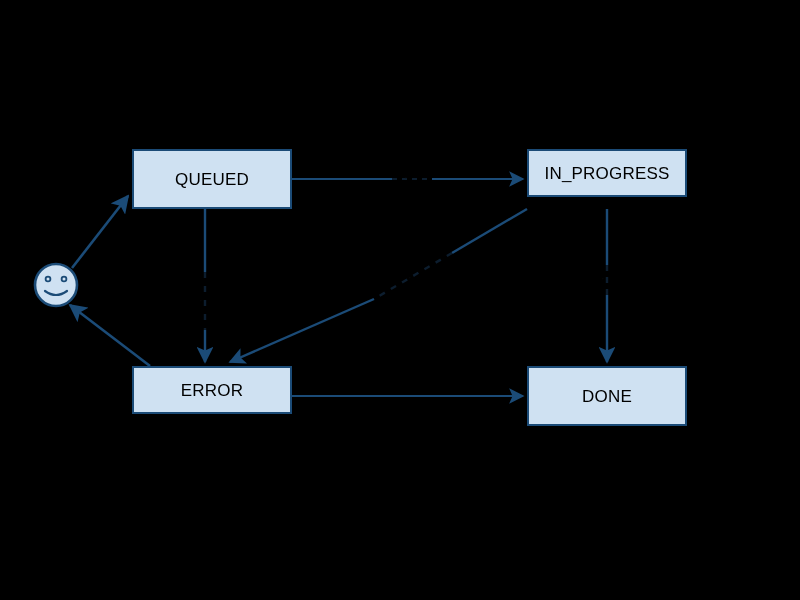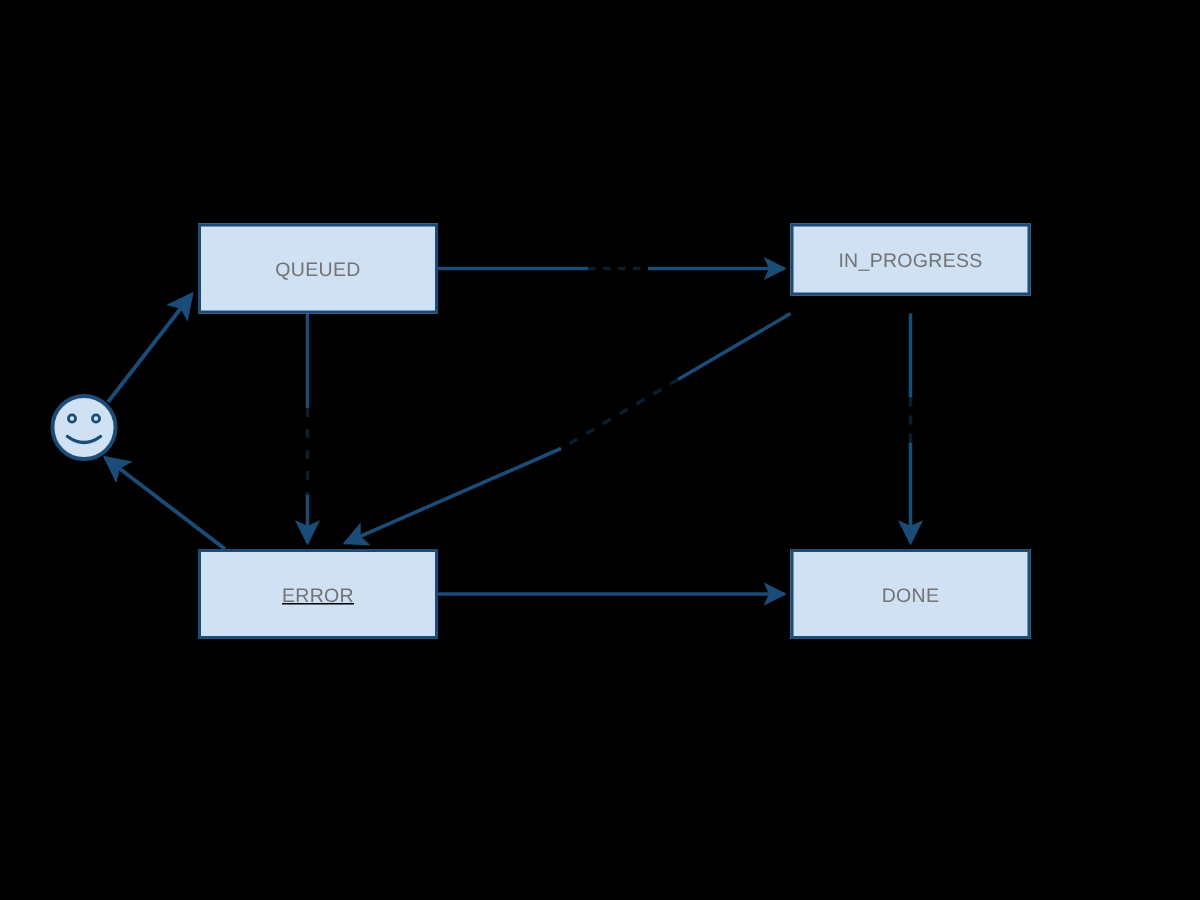--- a/index.html
+++ b/index.html
@@ -26,23 +26,23 @@
     position: absolute;
     box-sizing: border-box;
     background: #cfe1f2;
     border: 2px solid #1b4b77;
     display: flex;
     align-items: center;
     justify-content: center;
     z-index: 5;
   }
   .state-label {
-    color: #737373;
+    color: #000000;
     font-family: "Liberation Sans", sans-serif;
-    font-size: 13px;
+    font-size: 17px;
     font-weight: 400;
     letter-spacing: 0.2px;
     white-space: nowrap;
     line-height: 1;
   }
   .edge-label {
     position: absolute;
     color: #060606;
     font-family: "Liberation Sans", sans-serif;
     font-size: 11px;
@@ -112,21 +112,21 @@
   </svg>
 
   <div class="state-box" style="left:132px; top:149px; width:160px; height:60px;">
     <span class="state-label">QUEUED</span>
   </div>
 
   <div class="state-box" style="left:527px; top:149px; width:160px; height:48px;">
     <span class="state-label">IN_PROGRESS</span>
   </div>
 
-  <div class="state-box" style="left:132px; top:366px; width:160px; height:60px;text-decoration:underline;">
+  <div class="state-box" style="left:132px; top:366px; width:160px; height:48px;">
     <span class="state-label">ERROR</span>
   </div>
 
   <div class="state-box" style="left:527px; top:366px; width:160px; height:60px;">
     <span class="state-label">DONE</span>
   </div>
 
   <span class="edge-label" style="left:404px; top:172px;">·</span>
   <span class="edge-label" style="left:199px; top:295px;">·</span>
   <span class="edge-label" style="left:408px; top:272px;">·</span>

